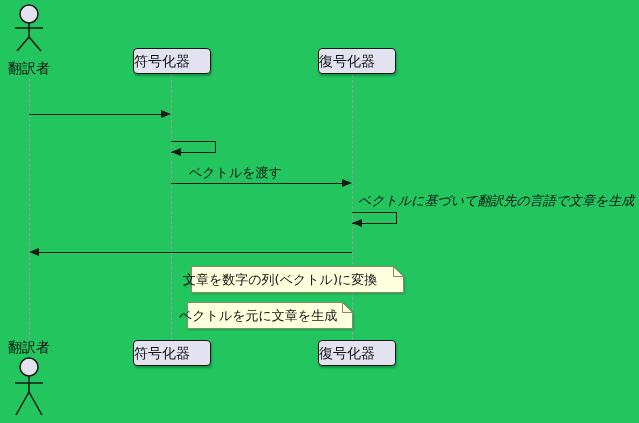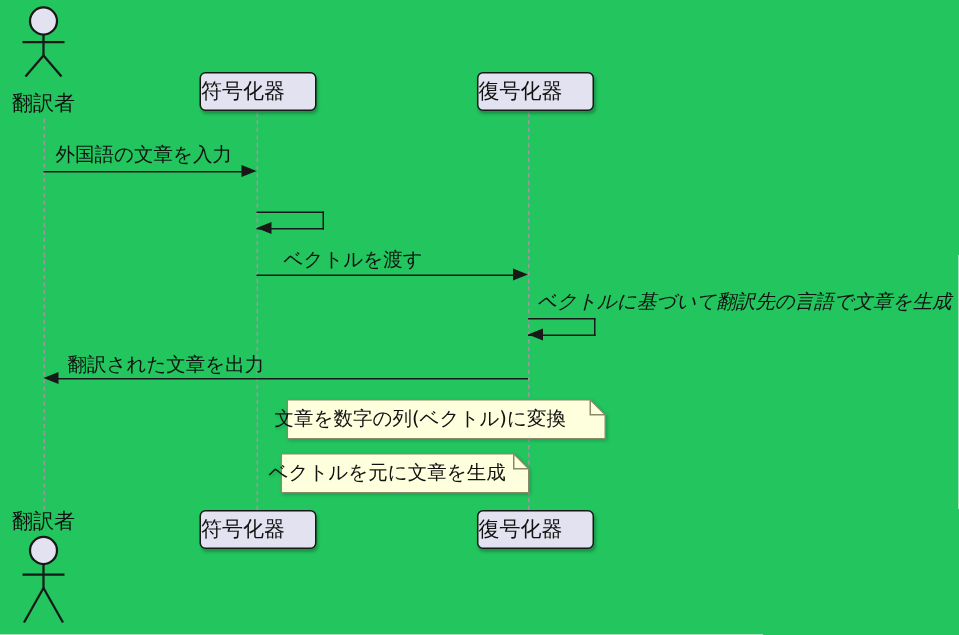--- a/index.html
+++ b/index.html
@@ -58,36 +58,34 @@
       <line x1="8" y1="25" x2="36" y2="25" stroke="var(--border)" stroke-width="1.5"></line>
       <line x1="22" y1="34" x2="10" y2="48" stroke="var(--border)" stroke-width="1.5"></line>
       <line x1="22" y1="34" x2="34" y2="48" stroke="var(--border)" stroke-width="1.5"></line>
     </svg>
   </div>
   <div class="actor-label" style="left:0px;top:60px;">翻訳者</div>
 
   <div class="pbox" style="left:133px;top:48px;width:78px;">符号化器</div>
   <div class="pbox" style="left:318px;top:48px;width:78px;">復号化器</div>
 
-  <div class="msg-label" style="left:37px;top:94px;">外国語の文章を入力</div>
   <div class="msg-line" style="left:29px;top:114px;width:134px;"></div>
   <div class="arr-r" style="left:161px;top:110px;"></div>
 
   <div class="self-box" style="left:171px;top:141px;"></div>
   <div class="arr-l" style="left:171px;top:148px;"></div>
 
   <div class="msg-label" style="left:177px;top:164px;margin-left:12px;">ベクトルを渡す</div>
   <div class="msg-line" style="left:171px;top:183px;width:174px;"></div>
   <div class="arr-r" style="left:342px;top:179px;"></div>
 
   <div class="msg-label" style="left:358px;top:192px;font-style:italic;">ベクトルに基づいて翻訳先の言語で文章を生成</div>
   <div class="self-box" style="left:352px;top:212px;"></div>
   <div class="arr-l" style="left:352px;top:219px;"></div>
 
-  <div class="msg-label" style="left:45px;top:234px;">翻訳された文章を出力</div>
   <div class="msg-line" style="left:37px;top:252px;width:315px;"></div>
   <div class="arr-l" style="left:29px;top:248px;"></div>
 
   <div class="note" style="left:175px;top:266px;width:213px;height:27px;">
     <svg width="213" height="27" viewBox="0 0 213 27">
       <polygon points="0.5,0.5 202.5,0.5 212.5,10.5 212.5,26.5 0.5,26.5" fill="var(--note-fill)" stroke="var(--note-border)" stroke-width="1"></polygon>
       <polyline points="202.5,0.5 202.5,10.5 212.5,10.5" fill="none" stroke="var(--note-border)" stroke-width="1"></polyline>
     </svg>
     <div class="note-text">文章を数字の列(ベクトル)に変換</div>
   </div>

